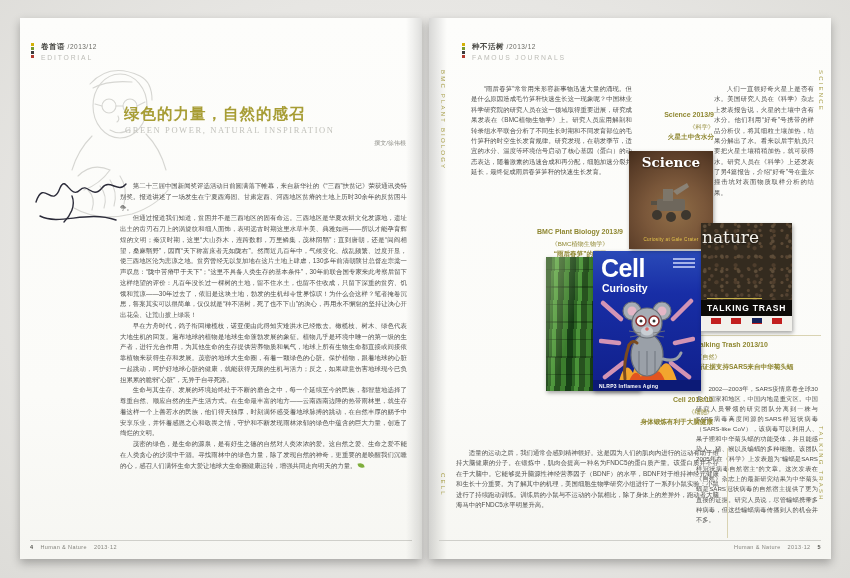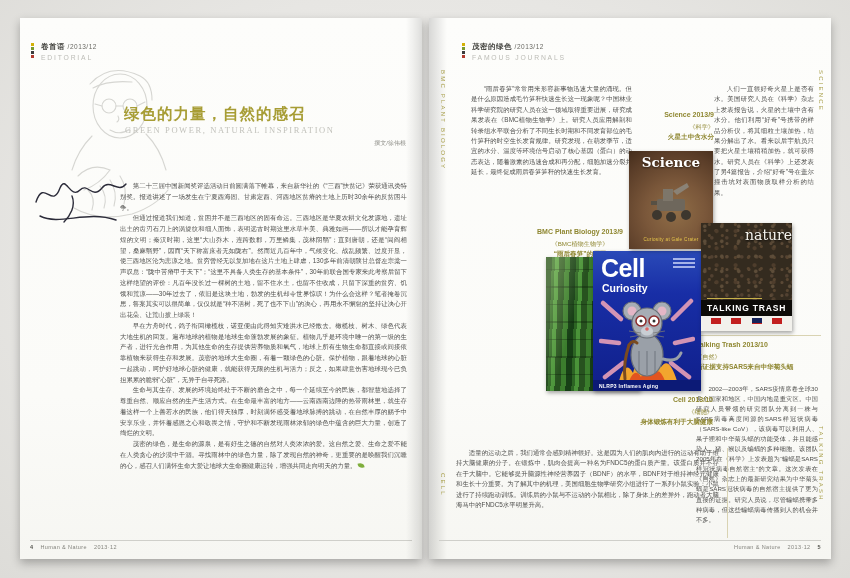--- a/index.html
+++ b/index.html
@@ -81,22 +81,22 @@
     background:#0c1a76; display:flex; align-items:center; }
   .cell-bar span { font-size:5px; color:#fff; font-weight:bold; margin-left:6px; letter-spacing:.3px; }
   .nat-cover { background-color:#342b1f;
     background-image:
       radial-gradient(circle at 22% 22%, #5d4d39 1.2px, rgba(0,0,0,0) 2.4px),
       radial-gradient(circle at 64% 14%, #584530 1px, rgba(0,0,0,0) 2px),
       radial-gradient(circle at 82% 48%, #4e3d2c 1.4px, rgba(0,0,0,0) 2.6px),
       radial-gradient(circle at 36% 58%, #5b4936 1px, rgba(0,0,0,0) 2px),
       radial-gradient(circle at 72% 78%, #524131 1.2px, rgba(0,0,0,0) 2.3px);
     background-size:17px 15px, 13px 11px, 19px 17px, 11px 13px, 15px 19px; }
-  .nat-masthead { position:absolute; top:4px; left:8px; right:0; text-align:right;
-    font-family:"DejaVu Serif", serif; font-size:14px; color:#f4f2ec; text-shadow:0 1px 2px rgba(0,0,0,.7); }
+  .nat-masthead { position:absolute; top:4px; left:1px; right:0; text-align:left;
+    font-family:"DejaVu Serif", serif; font-size:17px; color:#f4f2ec; text-shadow:0 1px 2px rgba(0,0,0,.7); }
   .nat-kicker { position:absolute; left:6px; right:30px; bottom:32px; height:1.5px; background:#c8b24a; }
   .nat-band { position:absolute; left:0; right:0; bottom:15px; height:16px; background:#0d0b08;
     display:flex; align-items:center; justify-content:center; }
   .nat-band span { color:#fff; font-weight:800; font-size:8.5px; letter-spacing:.8px; }
   .nat-strip { position:absolute; left:0; right:0; bottom:0; height:15px; background:#f2f1ec;
     display:flex; align-items:flex-start; justify-content:space-around; padding:2px 5px 0; }
   .nat-strip .rb { width:10px; height:6px; background:#c21f1f; }
   .nat-strip .fb { width:10px; height:6px; background:#16245c; border-bottom:1.5px solid #c21f1f; }
 </style>
 </head>
@@ -158,21 +158,21 @@
 
 <div class="page page-right">
 
   <div class="abs dots" style="left:33px; top:25px;">
     <span style="background:#d4b106"></span>
       <span style="background:#7a9a2e"></span>
     <span style="background:#3c3c3c"></span>
       <span style="background:#b03a2e"></span>
   </div>
   <div class="abs hdr-cn" style="left:43px; top:24px;">
-    <span>茂密的绿色</span>
+    <span>种不活树</span>
     <span class="issue">/2013/12</span>
   </div>
   <div class="abs hdr-en" style="left:43px; top:34px;">FAMOUS JOURNALS</div>
 
   <div class="abs vtab" style="left:11px; top:52px; height:150px;">BMC PLANT BIOLOGY</div>
   <div class="abs vtab" style="left:11px; top:455px; height:60px;">CELL</div>
   <div class="abs vtab" style="left:389px; top:52px; height:90px;">SCIENCE</div>
   <div class="abs vtab" style="left:389px; top:408px; height:120px;">TALKING TRASH</div>
 
   <div class="abs col" style="left:42px; top:66px; width:161px;">

